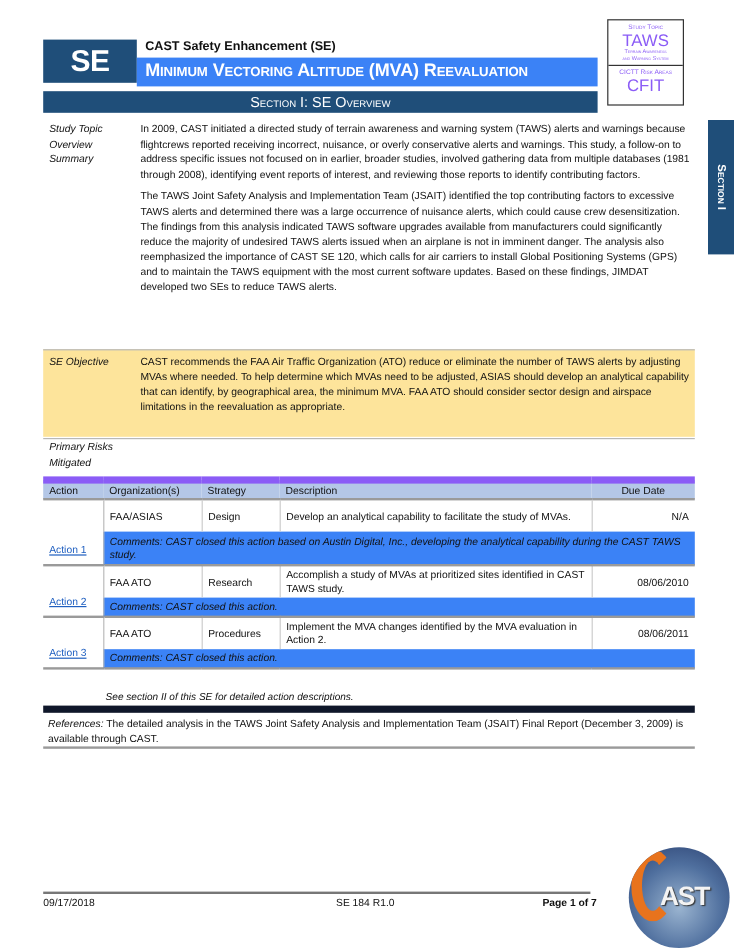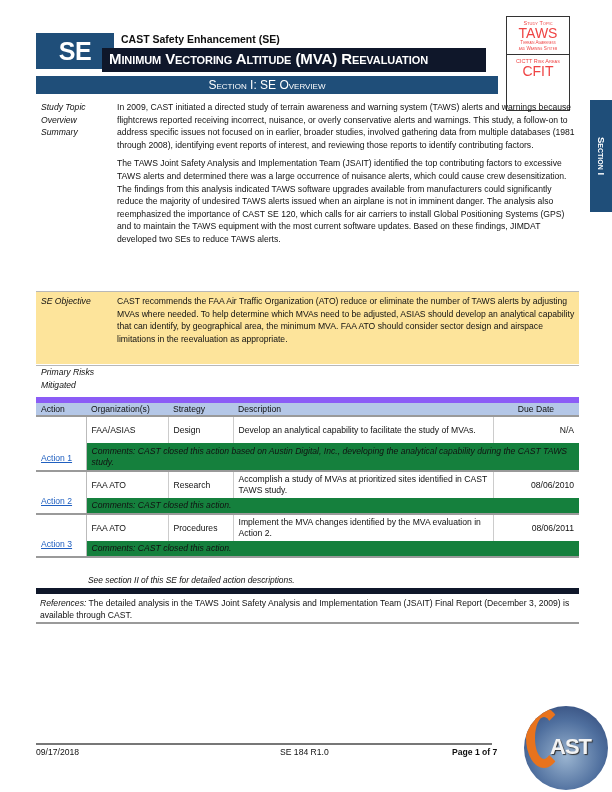--- a/index.html
+++ b/index.html
@@ -3,26 +3,26 @@
 <meta charset="utf-8">
 <style>
   * { box-sizing: border-box; margin: 0; padding: 0; }
   html, body { width: 612px; height: 792px; background: #fff; }
   body { position: relative; font-family: "Liberation Sans", sans-serif; color: #111; overflow: hidden; }
 
   
   .se-badge { position: absolute; left: 36px; top: 33px; width: 78px; height: 36px; background: #1f4e79; color: #fff;
     font-weight: bold; font-size: 25px; line-height: 36px; text-align: center; letter-spacing: -0.5px; }
   .se-sub { position: absolute; left: 121px; top: 33px; font-size: 10.5px; font-weight: bold; color: #111; }
-  .title-bar { position: absolute; left: 102px; top: 48px; width: 384px; height: 24px; background: #0f172a; color: #fff;
+  .title-bar { position: absolute; left: 114px; top: 48px; width: 384px; height: 24px; background: #3b82f6; color: #fff;
     font-weight: bold; font-size: 15px; line-height: 21px; padding-left: 7px; white-space: nowrap; font-variant: small-caps; letter-spacing: -0.1px; }
   .section-bar { position: absolute; left: 36px; top: 76px; width: 462px; height: 18px; background: #1f4e79; color: #fff;
     font-weight: normal; font-size: 12px; line-height: 18px; text-align: center; font-variant: small-caps; }
 
-  .topic-box { position: absolute; left: 506px; top: 16px; width: 64px; height: 95px; border: 1px solid #333; text-align: center; color: #ef4444; }
+  .topic-box { position: absolute; left: 506px; top: 16px; width: 64px; height: 72px; border: 1px solid #333; text-align: center; color: #8b5cf6; }
   .topic-box .lbl { font-size: 5.5px; font-variant: small-caps; margin-top: 3px; }
   .topic-box .big { font-size: 14px; line-height: 14px; }
   .topic-box .small { font-size: 4.6px; font-variant: small-caps; line-height: 6px; }
   .topic-box .divider { border-top: 1px solid #333; margin-top: 2px; }
   .topic-box .big2 { font-size: 14px; line-height: 14px; }
 
   .side-tab { position: absolute; left: 590px; top: 100px; width: 22px; height: 112px; background: #1f4e79; }
   .side-tab span { position: absolute; left: 50%; top: 50%; transform: translate(-50%,-50%) rotate(90deg); color: #fff;
     font-weight: bold; font-size: 9.5px; white-space: nowrap; font-variant: small-caps; }
 
@@ -39,21 +39,21 @@
 
   
   table.actions { position: absolute; left: 36px; top: 397px; width: 543px; border-collapse: collapse; font-size: 8.6px; }
   table.actions th { background: #b4c7e7; font-weight: normal; text-align: left; height: 16px; padding: 0 5px; border-top: 6px solid #8b5cf6; border-bottom: 2px solid #9a9a9a; }
   table.actions th.due { text-align: center; }
   table.actions td { padding: 2px 5px; vertical-align: middle; line-height: 11px; }
   table.actions td.act { border-right: 1px solid #bbb; border-bottom: 2px solid #9a9a9a; width: 50px; vertical-align: bottom; padding-bottom: 6px; }
   table.actions td.act a { color: #1f5fc0; }
   table.actions td.cell { border-right: 1px solid #ccc; height: 27px; }
   table.actions td.cell.last { border-right: none; text-align: right; }
-  table.actions tr.cmt td { background: #15803d; font-style: italic; border-bottom: 2px solid #9a9a9a; height: 15px; }
+  table.actions tr.cmt td { background: #3b82f6; font-style: italic; border-bottom: 2px solid #9a9a9a; height: 15px; }
   table.actions tr.cmt.tall td { height: 28px; }
   .w-org { width: 82px; } .w-str { width: 65px; } .w-desc { width: 260px; }
 
   .see-note { position: absolute; left: 88px; top: 575px; font-size: 8.4px; font-style: italic; }
   .refs { position: absolute; left: 36px; top: 588px; width: 543px; height: 36px; border-top: 6px solid #0f172a; border-bottom: 2px solid #9a9a9a;
     font-size: 8.6px; line-height: 12px; padding: 3px 4px; }
   .refs i { font-style: italic; }
 
   
   .footer-line { position: absolute; left: 36px; top: 743px; width: 456px; border-top: 2px solid #777; }

